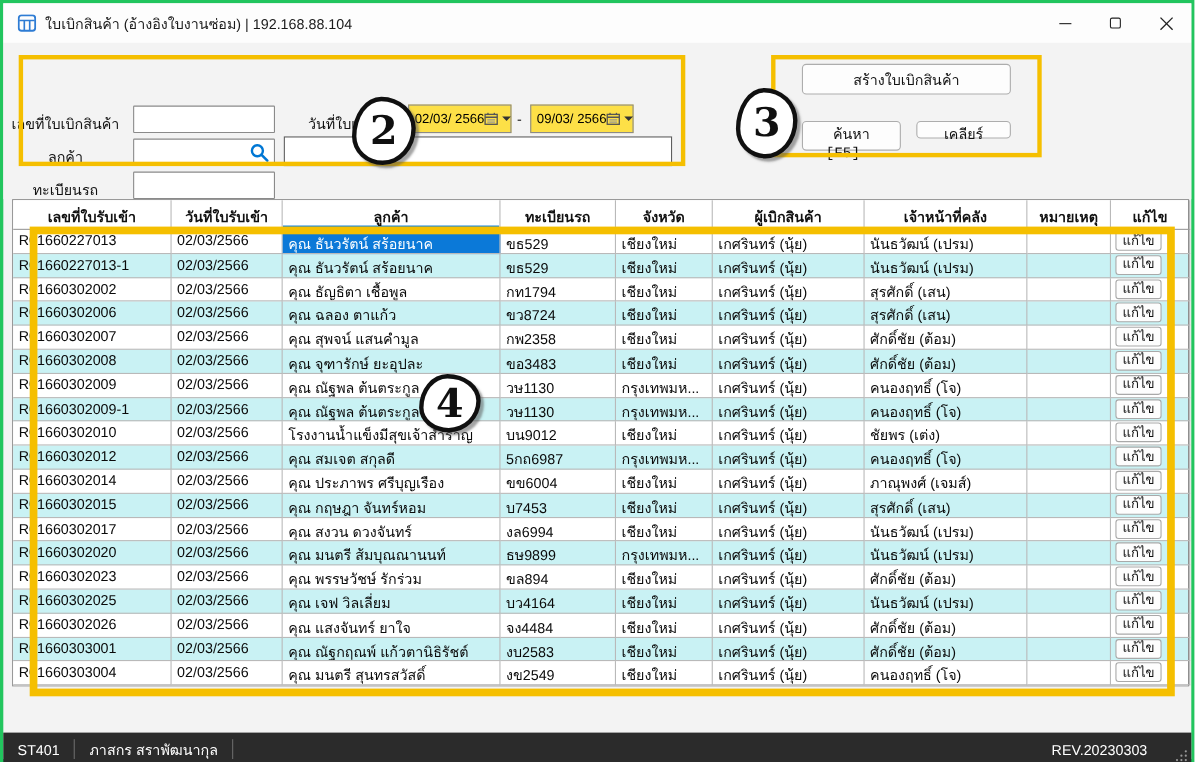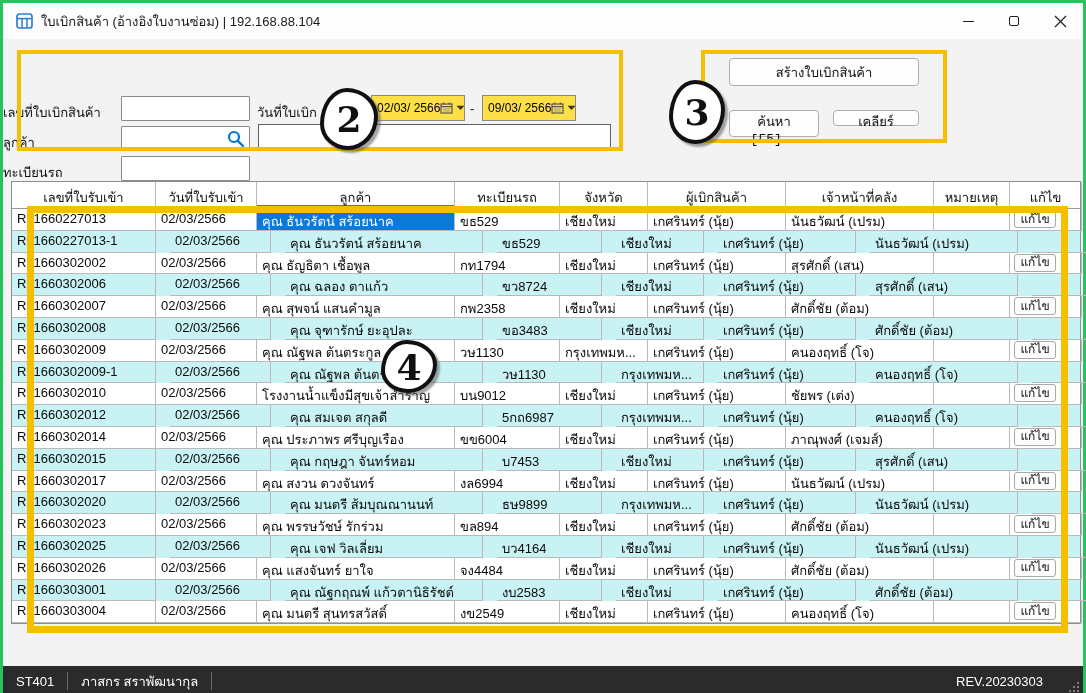--- a/index.html
+++ b/index.html
@@ -11,44 +11,44 @@
   .titlebar { position:absolute; left:0; top:0; width:100%; height:36px; background:#fdfdfd; display:flex; align-items:center; }
   .app-icon { width:17px; height:16px; margin-left:13px; flex:0 0 auto; }
   .title-text { font-size:13px; color:#1a1a1a; margin-left:8px; white-space:nowrap; }
   .win-controls { position:absolute; right:0; top:0; height:36px; display:flex; }
   .win-btn { width:46px; height:36px; display:flex; align-items:center; justify-content:center; cursor:pointer; }
   .glyph-min { width:11px; height:1px; background:#222; }
   .glyph-max { width:10px; height:10px; border:1px solid #222; border-radius:2px; }
 
   
   .form-area { position:absolute; left:0; top:36px; width:100%; height:142px; background:#f3f3f3; }
-  .lbl { position:absolute; left:0; width:113px; text-align:left; font-size:13px; color:#111; white-space:nowrap; }
+  .lbl { position:absolute; left:0; width:113px; text-align:center; font-size:13px; color:#111; white-space:nowrap; }
   .tb { position:absolute; background:#fff; border:1px solid #8a8a8a; border-radius:1px; font-size:13px; padding:2px 5px; font-family:"Liberation Sans",sans-serif; }
   .datebox { position:absolute; width:94px; height:26px; background:#fde047; border:1px solid #8a8a8a; display:flex; align-items:center; padding:0 3px 0 5px; cursor:pointer; }
   .datebox .dtxt { font-size:12px; white-space:nowrap; flex:1 1 auto; }
   .datebox svg { flex:0 0 auto; }
   .date-dash { position:absolute; font-size:13px; color:#111; }
   .wide-box { position:absolute; left:255px; top:85px; width:353px; height:27px; background:#fff; border:1px solid #5f5f5f; }
   .search-ic { position:absolute; left:224px; top:91px; width:18px; height:18px; cursor:pointer; }
 
   .btn { position:absolute; background:#fdfdfd; border:1px solid #adadad; border-radius:4px; font-size:13px; color:#111; cursor:pointer; font-family:Liberation Mono, monospace; }
 
   
   .anno-box { position:absolute; border:4px solid #f5bf00; pointer-events:none; }
   #anno-box-4 { border-width:7px; }
   .anno-badge { position:absolute; background:#fff; border:4px solid #101010; display:flex; align-items:center; justify-content:center; font-family:"DejaVu Serif", serif; font-weight:bold; font-size:36px; color:#101010; border-radius:46% 54% 52% 48% / 58% 46% 54% 42%; box-shadow:3px 3px 2px rgba(90,90,90,0.55); pointer-events:none; }
 
   
   .grid-table { --cols:144px 101px 198px 105px 88px 138px 148px 76px 72px;
     position:absolute; left:8px; top:178px; width:1070px; background:#fff; border:1px solid #8f8f8f; }
-  .thead { display:grid; grid-template-columns:var(--cols); height:27px; background:#fff; }
+  .thead { display:grid; grid-template-columns:var(--cols); height:27px; background:#fff;font-weight:bold; }
   .th { font-size:13px; color:#111; text-align:center; padding-top:5px; border-right:1px solid #b9b9b9; border-bottom:1px solid #9a9a9a; white-space:nowrap; overflow:hidden; }
   .th.customer { box-shadow:inset 0 -3px 0 #1a86d9; }
   .trow { display:grid; grid-template-columns:var(--cols); height:21.8px; background:#fff; }
-  .trow.alt { background:#c9f2f4;gap:14px; }
+  .trow.alt { background:#c9f2f4; }
   .td { font-size:13px; color:#0a0a0a; padding:2px 4px 0 5px; border-right:1px solid #b9b9b9; border-bottom:1px solid #b9b9b9; white-space:nowrap; overflow:hidden; }
   .td.selected { background:#0b79d8; color:#fff; }
   .td.edit-cell { padding:1px 2px 0 4px; }
   .edit-btn { width:42px; height:18px; font-size:12px; line-height:13px; background:#fdfdfd; border:1px solid #a9a9a9; border-radius:3px; cursor:pointer; font-family:"Liberation Sans",sans-serif; color:#111; }
 
   
   .statusbar { position:absolute; left:0; top:663px; width:100%; height:30px; background:#2b2b2b; color:#fff; display:flex; align-items:center; font-size:13px; }
   .sb-item { padding:0 13px; white-space:nowrap; }
   .sb-sep { width:1px; height:18px; background:#6a6a6a; }
   .sb-right { margin-left:auto; padding-right:40px; }

